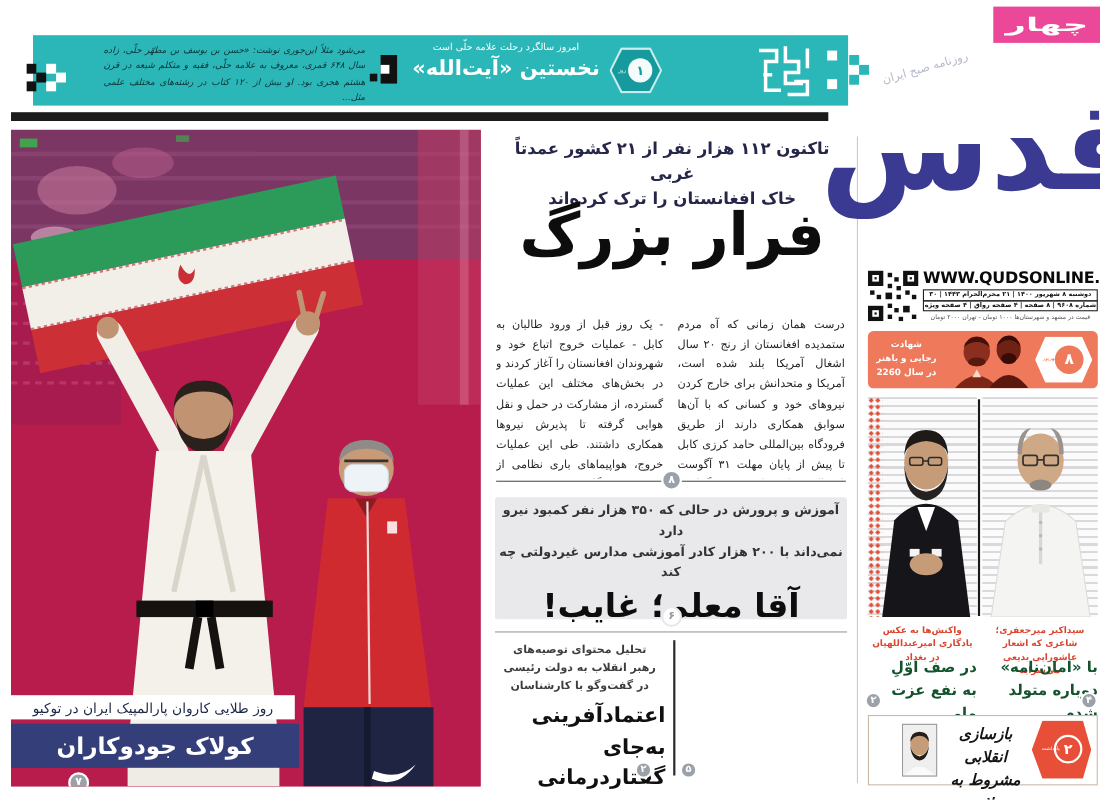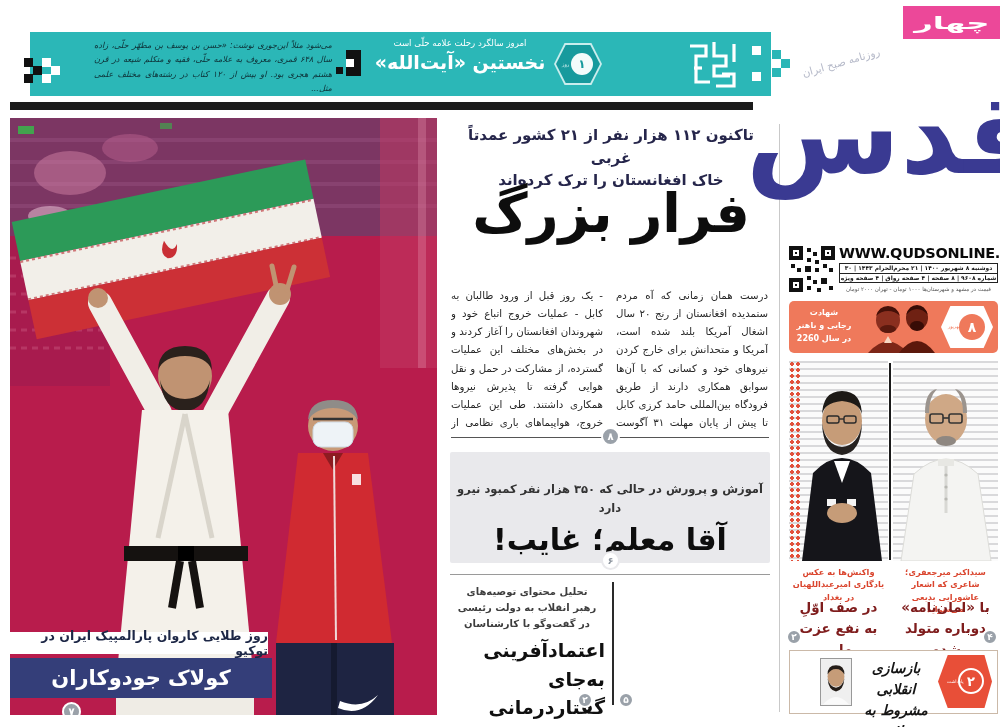--- a/index.html
+++ b/index.html
@@ -83,21 +83,21 @@
 
   
   .pbox { top:361px; height:200px; background:repeating-linear-gradient(to bottom,#d9d9db 0 2px,#fbfbfb 2px 7px); overflow:hidden; }
   .pbox-left { left:789px; width:99px; }
   .pbox-right { left:893px; width:105px; }
   .pbox-dots { position:absolute; left:0; top:0; width:13px; height:100%;
     background-image:radial-gradient(#e2503b 1.7px, transparent 2px);
     background-size:6px 6px; }
   .pbox-divider { left:889px; top:363px; width:2px; height:197px; background:#1a1a1a; }
   .red-kicker { top:566px; font-size:8.2px; font-weight:bold; color:#da452e; text-align:center; line-height:1.5; direction:rtl; }
-  .p-headline { top:597px; font-size:13.5px; font-weight:bold; color:#7f1d1d; text-align:center; line-height:1.55; direction:rtl; }
+  .p-headline { top:597px; font-size:13.5px; font-weight:bold; color:#14532d; text-align:right; line-height:1.55; direction:rtl; }
 
   
   .note-box { left:789px; top:650px; width:209px; height:64px; border:1.5px solid #cbb9a8; background:#fff; }
   .note-photo { position:absolute; left:30px; top:7px; width:32px; height:48px; border:1px solid #999; background:#f2f2f2; }
   .note-text { position:absolute; left:64px; top:7px; width:84px; text-align:center; direction:rtl; }
   .note-line { font-size:14px; font-weight:bold; color:#151515; line-height:1.5;font-style:italic; }
   .note-badge { position:absolute; left:148px; top:4px; width:54px; height:53px;
     clip-path:polygon(18% 0,86% 0,100% 50%,86% 100%,18% 100%,0 50%); background:#e84f38; }
   .note-badge-circle { position:absolute; right:8px; top:13px; width:26px; height:26px; border:2px solid #fff; border-radius:50%;
     color:#fff; font-size:13px; font-weight:bold; display:flex; align-items:center; justify-content:center; }
@@ -112,42 +112,42 @@
     font-size:15px; color:#26264b; line-height:1.5; direction:rtl; }
   .lead-headline { left:450px; top:160px; width:322px; text-align:center; font-size:54px;
     font-weight:bold; color:#0d0d0d; line-height:108px; height:110px; white-space:nowrap; direction:rtl; }
   .body-col { top:287px; width:152px; font-size:10.2px; line-height:1.78; text-align:justify;
     direction:rtl; color:#262626; height:148px; overflow:hidden; }
   .body-col-r { left:616px; }
   .body-col-l { left:451px; }
   .rule-8 { left:451px; top:437px; width:318px; height:1px; background:#555; }
   .gray-box { left:450px; top:452px; width:320px; height:111px; background:#e9e9ec; border-radius:2px;
     text-align:center; direction:rtl; }
-  .gray-box-kicker { padding-top:28px; font-size:11.5px; font-weight:bold; color:#333; line-height:1.65; }
+  .gray-box-kicker { padding-top:2px; font-size:11.5px; font-weight:bold; color:#333; line-height:1.65; }
   .gray-box-headline { font-size:30px; font-weight:bold; color:#0d0d0d; margin-top:4px; }
   .mid-rule { left:450px; top:574px; width:320px; height:1px; background:#9a9a9a; }
   .bot-kicker { top:584px; font-size:10px; font-weight:bold; color:#3d3d3d; line-height:1.6; text-align:center; direction:rtl; }
   .bot-kicker-r { left:621px; width:149px; }
   .bot-kicker-l { left:451px; width:152px; }
   .bot-headline { font-weight:bold; color:#101010; text-align:right; direction:rtl; line-height:1.5; }
   .bot-headline-r { left:621px; top:634px; width:146px; font-size:21px; }
   .bot-headline-l { left:451px; top:636px; width:154px; font-size:19px; }
   .bot-vrule { left:612px; top:582px; width:2px; height:123px; background:#2a2a2a; }
 
   
   .pgc { position:absolute; border-radius:50%; background:#9aa1a9; color:#fff;
     display:flex; align-items:center; justify-content:center;
     font-size:10px; font-weight:bold; width:19px; height:19px; border:2px solid #fff; z-index:4; }
   .pgc--white { background:#fff; color:#8f97a0; border-color:#e9e9ec; }
   .pgc--sm { width:16px; height:16px; font-size:9px; }
 
   
   .photo { left:10px; top:118px; width:427px; height:597px; overflow:hidden; background:#b81c4c; }
   .cap1 { position:absolute; left:0; top:514px; width:258px; height:22px; background:#ffffff;
-    color:#1d2746; font-weight:bold; font-size:12.5px; display:flex; align-items:center;
+    color:#1d2746; font-weight:normal; font-size:12.5px; display:flex; align-items:center;
     justify-content:center; direction:rtl; z-index:3; }
   .cap2 { position:absolute; left:0; top:540px; width:262px; height:40px; background:#343e79;
     color:#fff; font-weight:bold; font-size:21px; display:flex; align-items:center;
     justify-content:center; direction:rtl; z-index:3; }
 </style>
 </head>
 <body>
 
 <div class="page">
 
@@ -344,20 +344,21 @@
   </div>
   <div class="abs lead-headline">فرار بزرگ</div>
   <div class="abs body-col body-col-r">درست همان زمانی که آه مردم ستمدیده افغانستان از رنج ۲۰ سال اشغال آمریکا بلند شده است، آمریکا و متحدانش برای خارج کردن نیروهای خود و کسانی که با آن‌ها سوابق همکاری دارند از طریق فرودگاه بین‌المللی حامد کرزی کابل تا پیش از پایان مهلت ۳۱ آگوست (فردا) عجله دارند. به گزارش یورونیوز، بیش از ۲۰ کشور در کنار آمریکا از ۱۴ آگوست</div>
   <div class="abs body-col body-col-l">- یک روز قبل از ورود طالبان به کابل - عملیات خروج اتباع خود و شهروندان افغانستان را آغاز کردند و در بخش‌های مختلف این عملیات گسترده، از مشارکت در حمل و نقل هوایی گرفته تا پذیرش نیروها همکاری داشتند. طی این عملیات خروج، هواپیماهای باری نظامی از جمله سی‌۱۷ گلوب مستر و سی‌۱۳۰ هرکولس استفاده شده است...</div>
   <div class="abs rule-8"></div>
   <div class="pgc" style="left:601px;top:427px">۸</div>
 
   <div class="abs gray-box">
     <div class="gray-box-kicker">
       <div>آموزش و پرورش در حالی که ۳۵۰ هزار نفر کمبود نیرو دارد</div>
+      <div>نمی‌داند با ۲۰۰ هزار کادر آموزشی مدارس غیردولتی چه کند</div>
     </div>
     <div class="gray-box-headline">آقا معلم؛ غایب!</div>
   </div>
   <div class="pgc pgc--white" style="left:601px;top:551px">۶</div>
   <div class="abs mid-rule"></div>
 
   <div class="abs bot-vrule"></div>
   <div class="abs bot-kicker bot-kicker-l">
     <div>تحلیل محتوای توصیه‌های</div>
     <div>رهبر انقلاب به دولت رئیسی</div>

